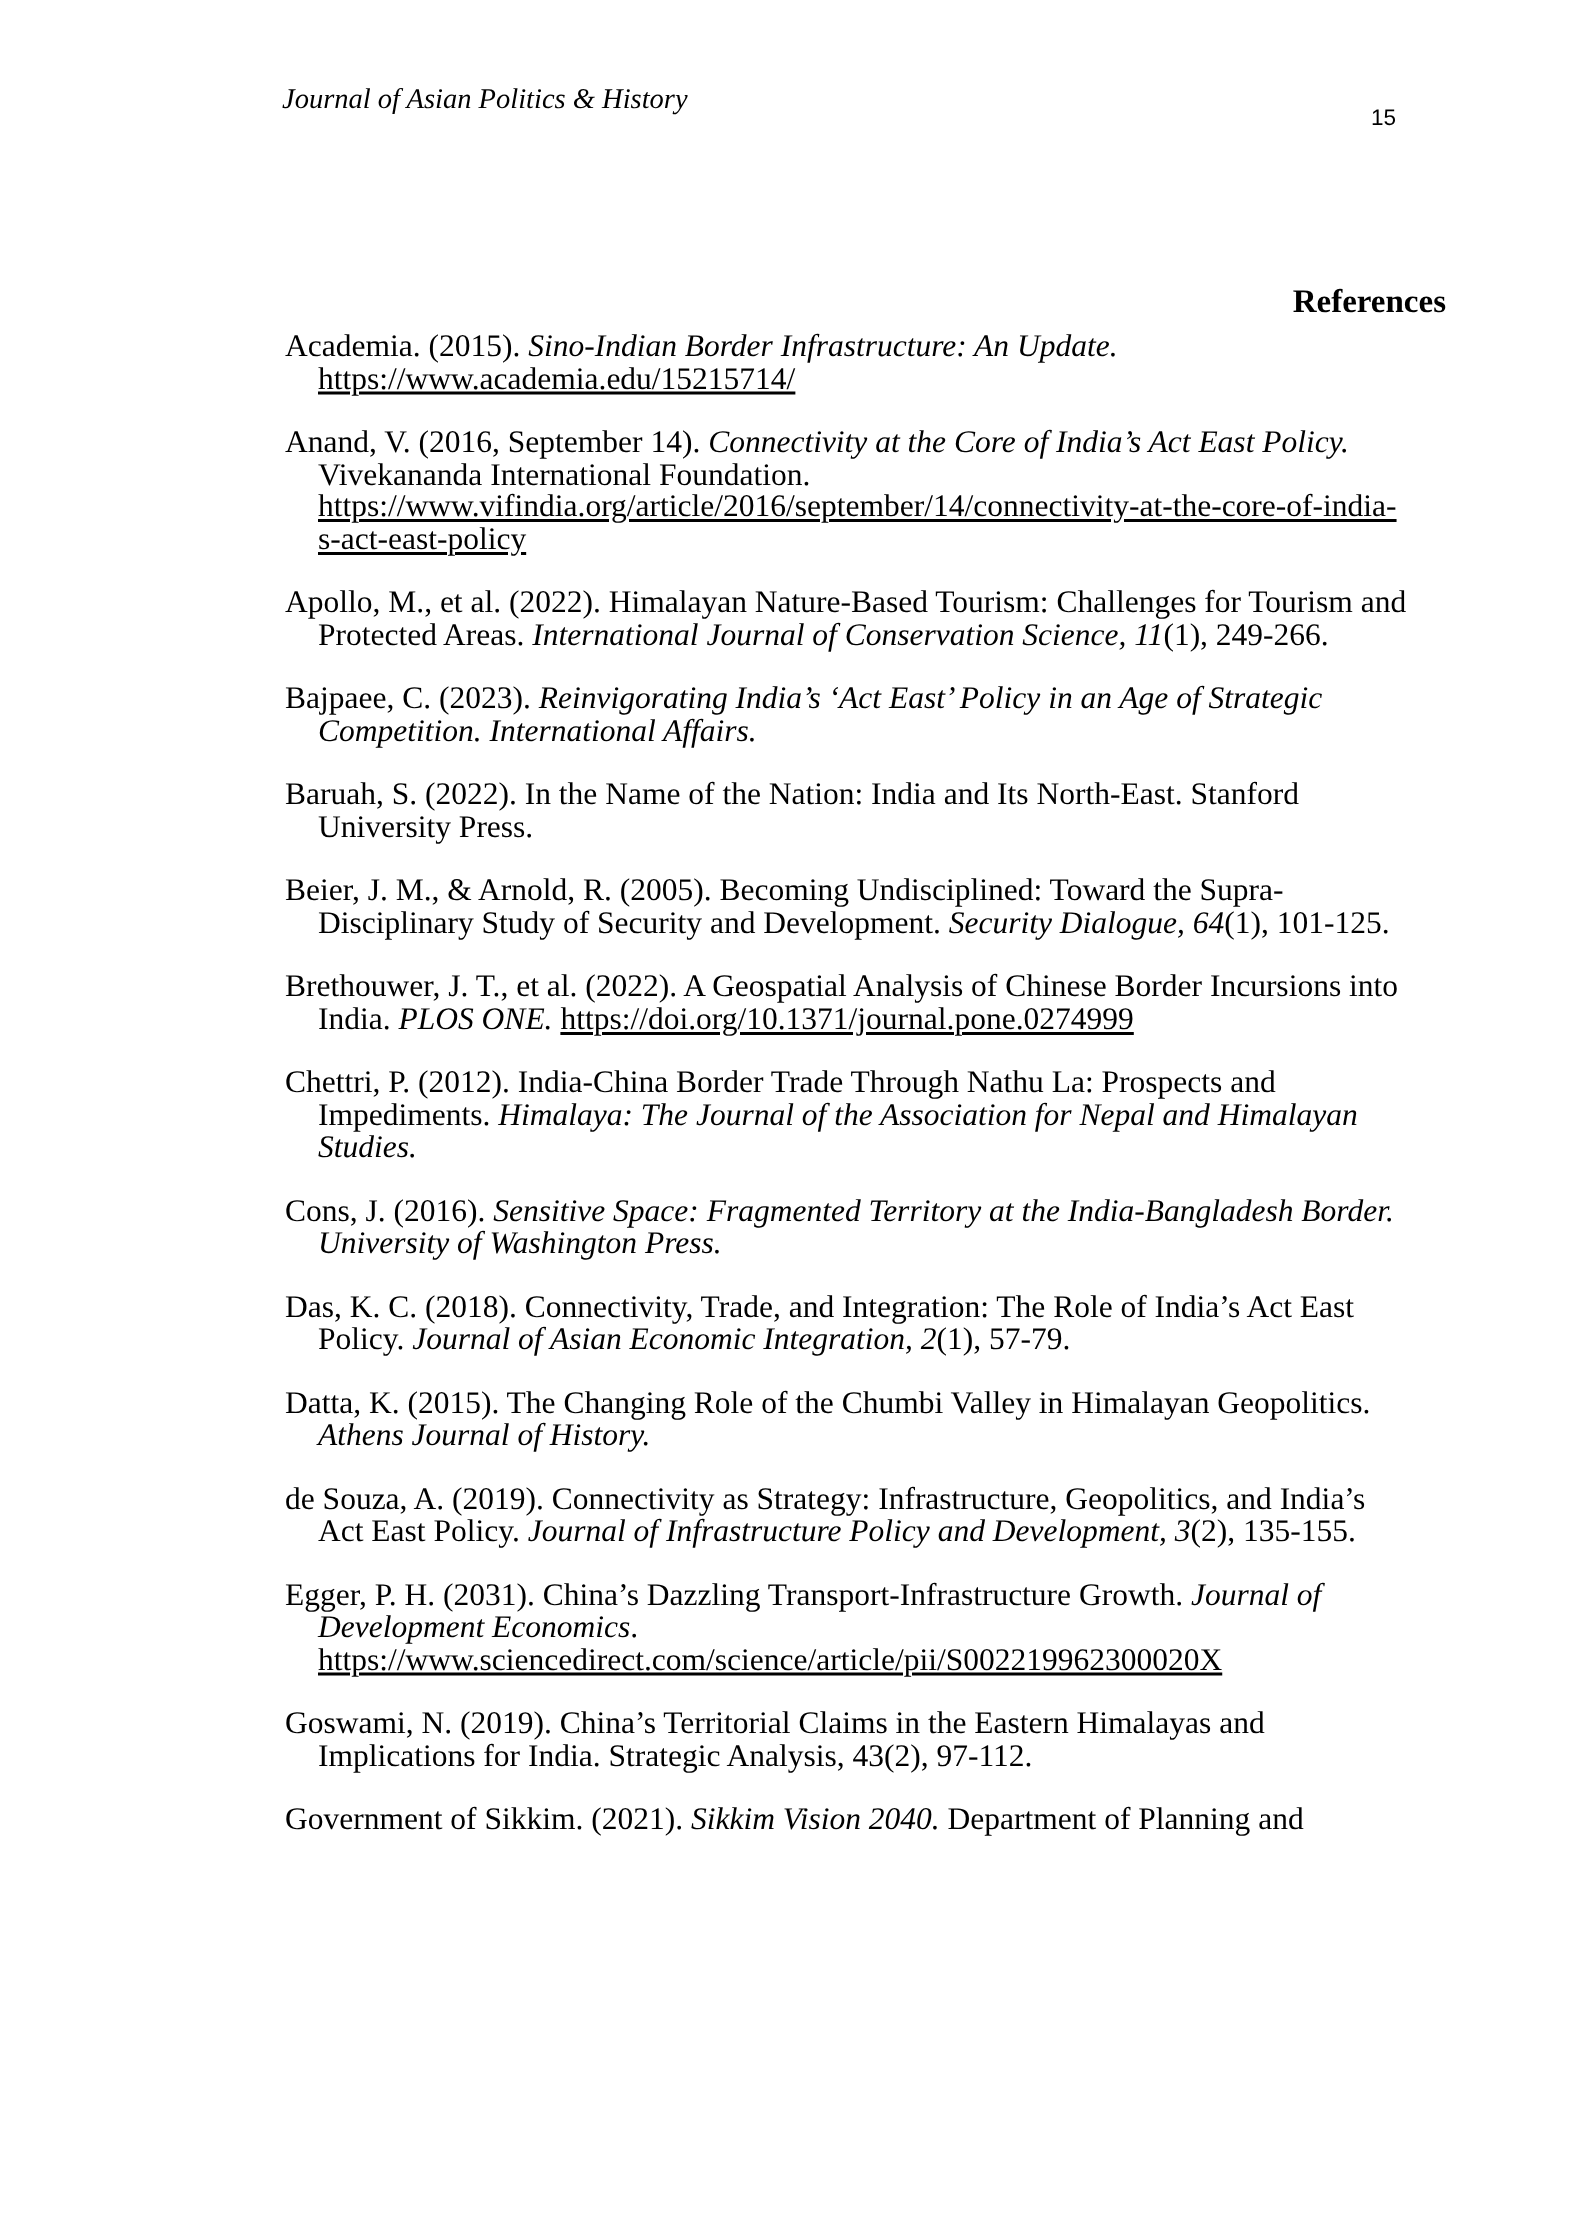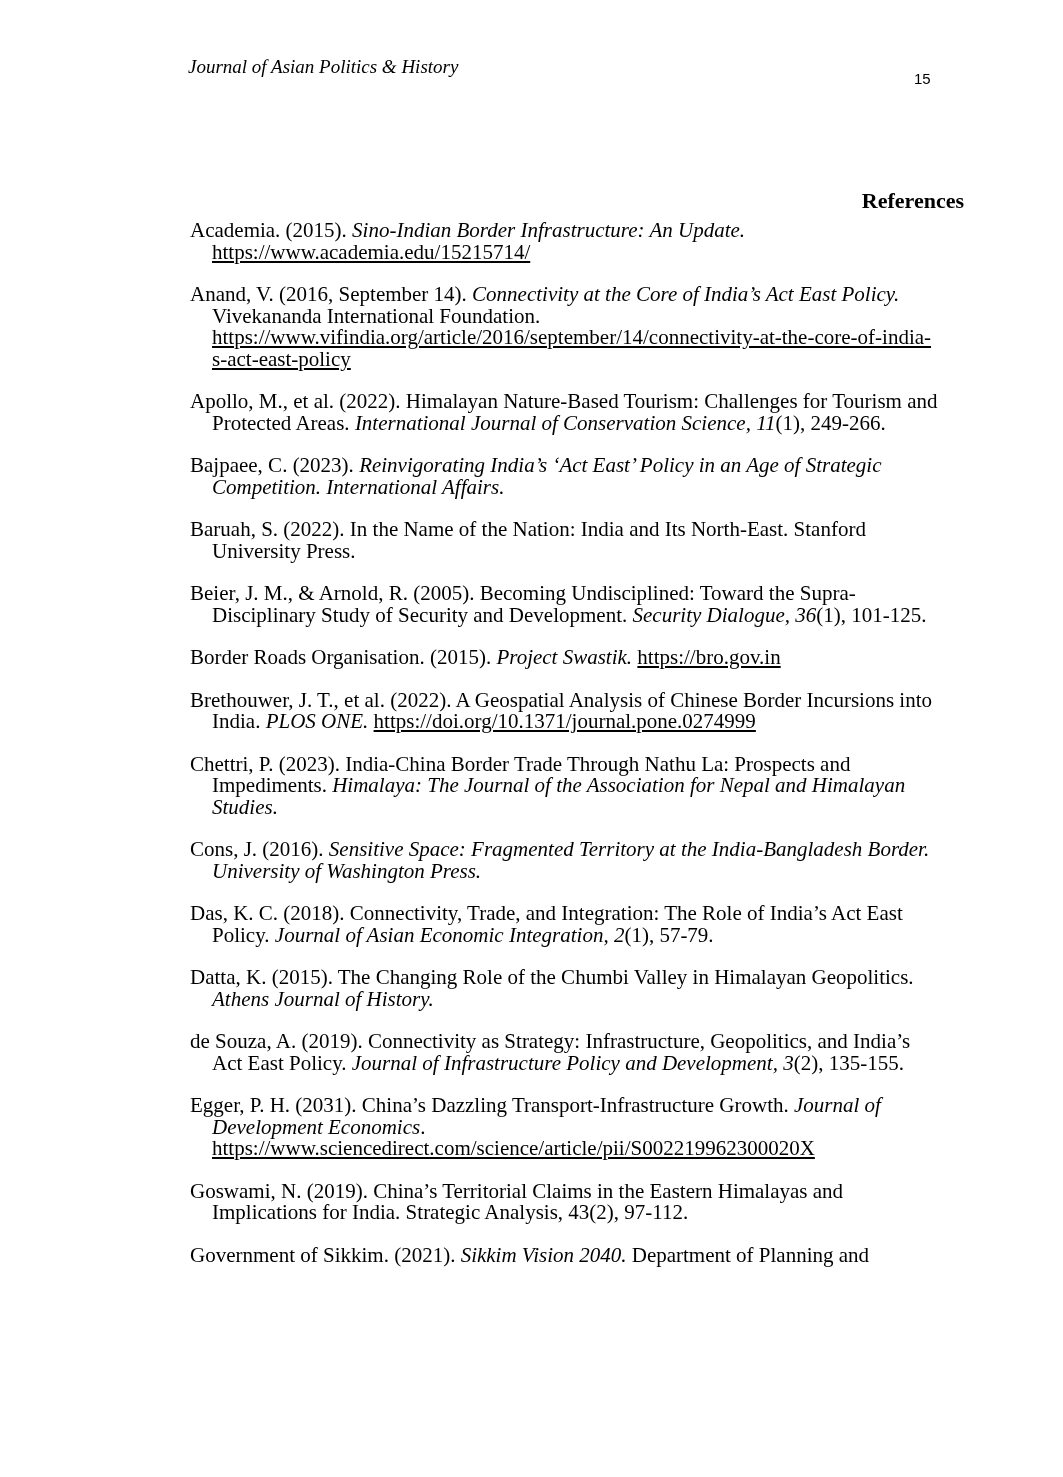--- a/index.html
+++ b/index.html
@@ -76,24 +76,23 @@
 <div class="page">
   <div class="running-header">Journal of Asian Politics &amp; History</div>
   <div class="page-number">15</div>
   <h1 class="refs-title">References</h1>
   <div class="refs" id="refs">
       <p class="ref"><span>Academia. (2015). </span><span class="it">Sino-Indian Border Infrastructure: An Update.</span><span> </span><a class="url" href="#">https://www.academia.edu/15215714/</a></p>
       <p class="ref"><span>Anand, V. (2016, September 14). </span><span class="it">Connectivity at the Core of India’s Act East Policy.</span><span> Vivekananda International Foundation. </span><a class="url" href="#">https://www.vifindia.org/article/2016/september/14/connectivity-at-the-core-of-india-s-act-east-policy</a></p>
       <p class="ref"><span>Apollo, M., et al. (2022). Himalayan Nature-Based Tourism: Challenges for Tourism and Protected Areas. </span><span class="it">International Journal of Conservation Science, 11</span><span>(1), 249-266.</span></p>
       <p class="ref"><span>Bajpaee, C. (2023). </span><span class="it">Reinvigorating India’s ‘Act East’ Policy in an Age of Strategic Competition. International Affairs.</span></p>
       <p class="ref"><span>Baruah, S. (2022). In the Name of the Nation: India and Its North-East. Stanford University Press.</span></p>
-      <p class="ref"><span>Beier, J. M., &amp; Arnold, R. (2005). Becoming Undisciplined: Toward the Supra-Disciplinary Study of Security and Development. </span><span class="it">Security Dialogue, 36</span><span>(1), 101-125.</span></p>
-      <p class="ref"><span>Border Roads Organisation. (2015). </span><span class="it">Project Swastik.</span><span> </span><a class="url" href="#">https://bro.gov.in</a></p>
+      <p class="ref"><span>Beier, J. M., &amp; Arnold, R. (2005). Becoming Undisciplined: Toward the Supra-Disciplinary Study of Security and Development. </span><span class="it">Security Dialogue, 64</span><span>(1), 101-125.</span></p>
       <p class="ref"><span>Brethouwer, J. T., et al. (2022). A Geospatial Analysis of Chinese Border Incursions into India. </span><span class="it">PLOS ONE.</span><span> </span><a class="url" href="#">https://doi.org/10.1371/journal.pone.0274999</a></p>
-      <p class="ref"><span>Chettri, P. (2023). India-China Border Trade Through Nathu La: Prospects and Impediments. </span><span class="it">Himalaya: The Journal of the Association for Nepal and Himalayan Studies.</span></p>
+      <p class="ref"><span>Chettri, P. (2012). India-China Border Trade Through Nathu La: Prospects and Impediments. </span><span class="it">Himalaya: The Journal of the Association for Nepal and Himalayan Studies.</span></p>
       <p class="ref"><span>Cons, J. (2016). </span><span class="it">Sensitive Space: Fragmented Territory at the India-Bangladesh Border. University of Washington Press.</span></p>
       <p class="ref"><span>Das, K. C. (2018). Connectivity, Trade, and Integration: The Role of India’s Act East Policy. </span><span class="it">Journal of Asian Economic Integration, 2</span><span>(1), 57-79.</span></p>
       <p class="ref"><span>Datta, K. (2015). The Changing Role of the Chumbi Valley in Himalayan Geopolitics. </span><span class="it">Athens Journal of History.</span></p>
       <p class="ref"><span>de Souza, A. (2019). Connectivity as Strategy: Infrastructure, Geopolitics, and India’s Act East Policy. </span><span class="it">Journal of Infrastructure Policy and Development, 3</span><span>(2), 135-155.</span></p>
       <p class="ref"><span>Egger, P. H. (2031). China’s Dazzling Transport-Infrastructure Growth. </span><span class="it">Journal of Development Economics</span><span>. </span><a class="url" href="#">https://www.sciencedirect.com/science/article/pii/S002219962300020X</a></p>
       <p class="ref"><span>Goswami, N. (2019). China’s Territorial Claims in the Eastern Himalayas and Implications for India. Strategic Analysis, 43(2), 97-112.</span></p>
       <p class="ref"><span>Government of Sikkim. (2021). </span><span class="it">Sikkim Vision 2040.</span><span> Department of Planning and</span></p>
     </div>
 </div>
 

